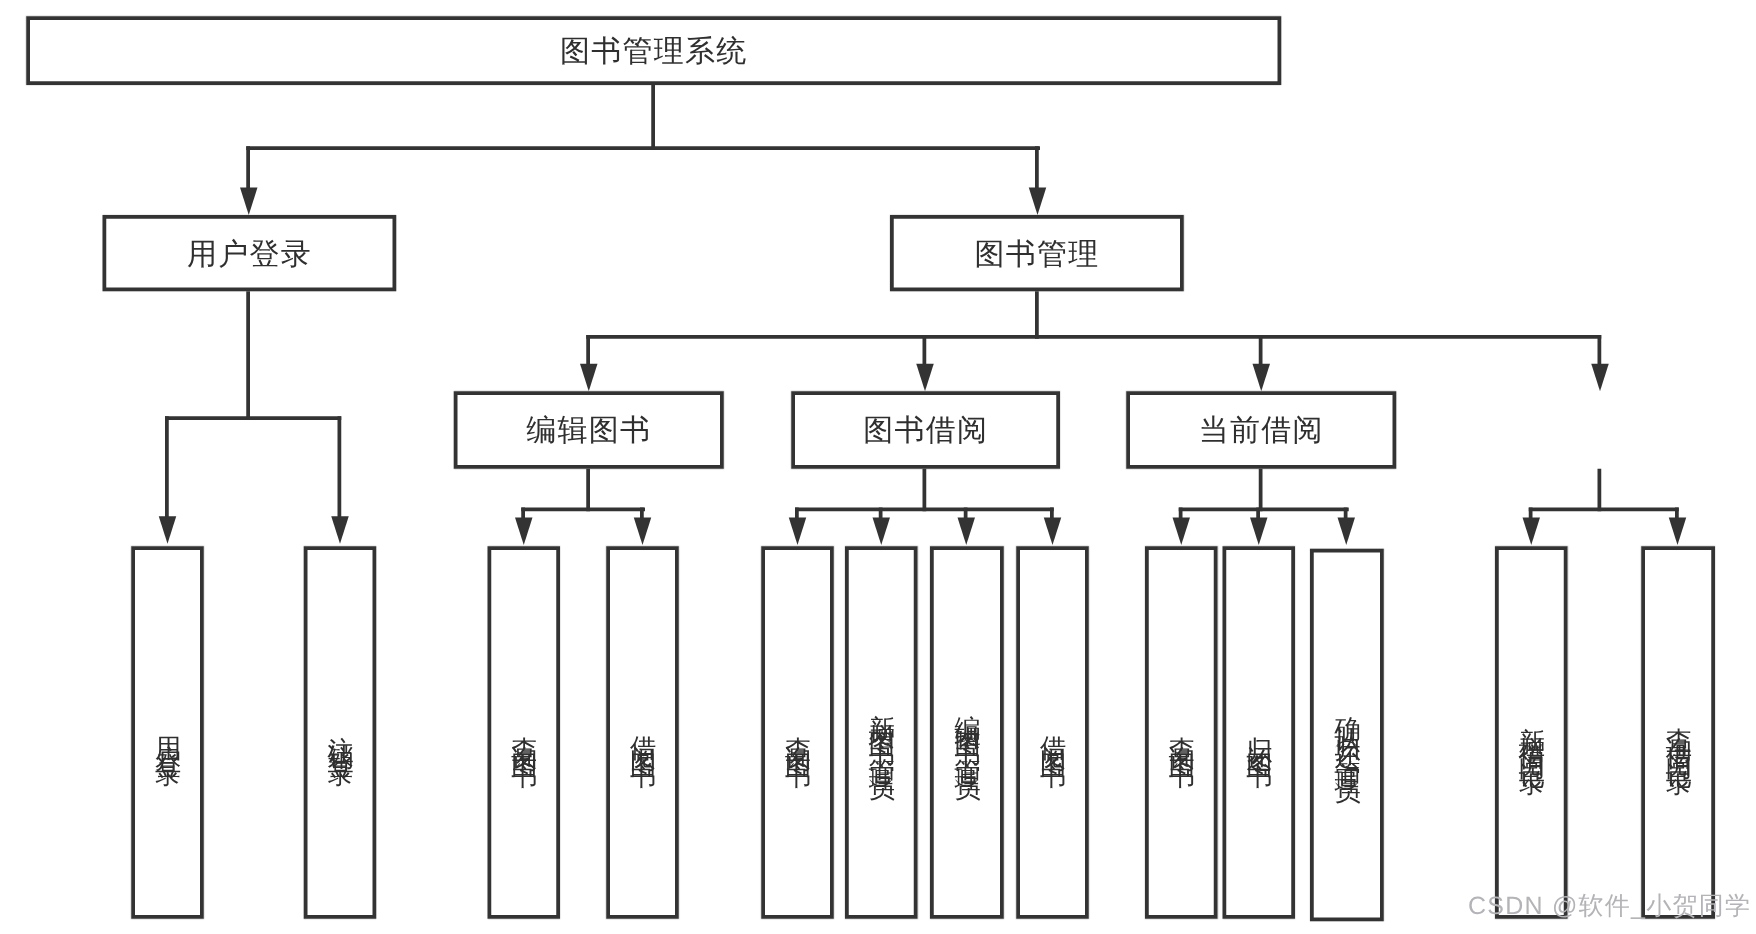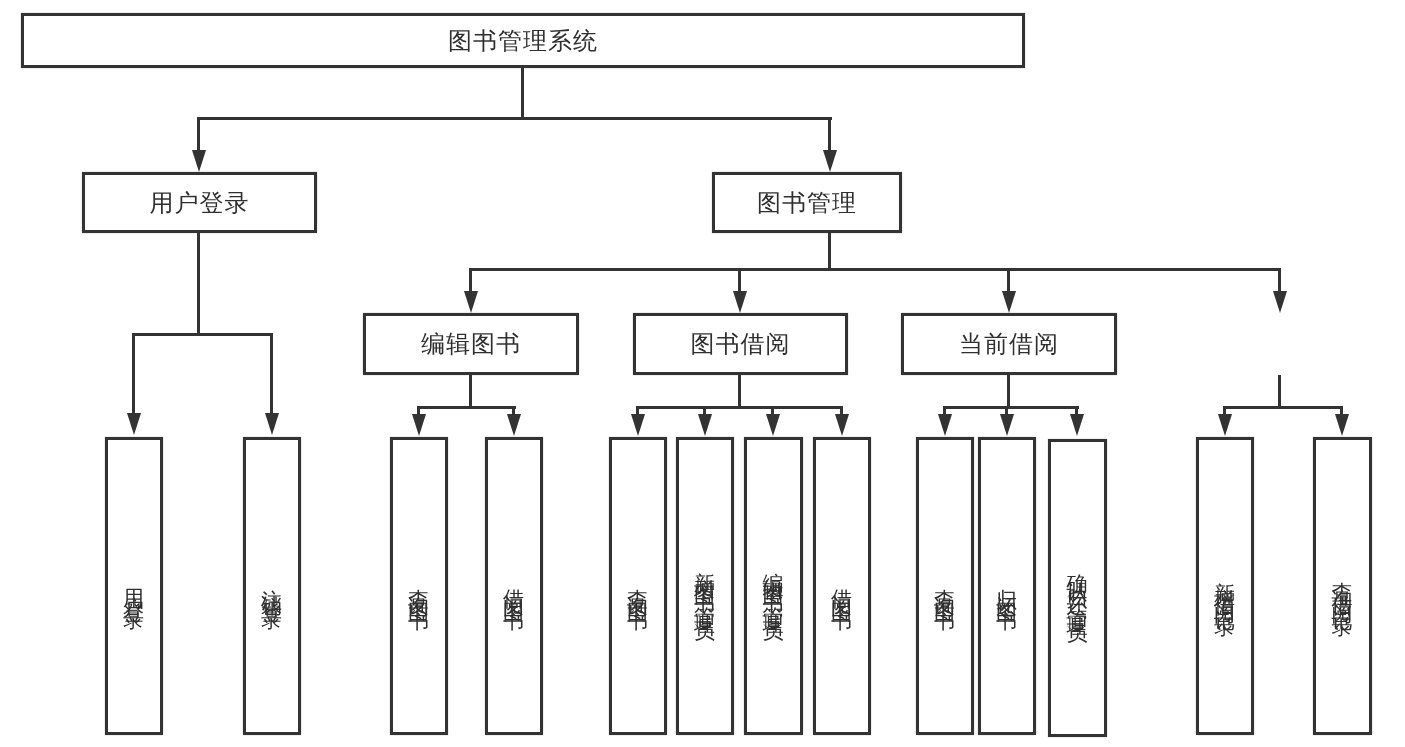--- a/index.html
+++ b/index.html
@@ -63,21 +63,21 @@
   <div class="vline" style="left:521px;top:68px;width:3px;height:52px;"></div>
   <div class="hline" style="left:197px;top:117px;width:635px;height:3px;"></div>
   <div class="vline" style="left:197px;top:117px;width:3px;height:36px;"></div>
   <div class="arrowhead" style="left:192px;top:150px;"></div>
   <div class="vline" style="left:828px;top:117px;width:3px;height:36px;"></div>
   <div class="arrowhead" style="left:823px;top:150px;"></div>
 
   <div class="box" style="left:82px;top:172px;width:235px;height:61px;">
     <span>用户登录</span>
   </div>
-  <div class="box" style="left:712px;top:172px;width:190px;height:61px;">
+  <div class="box" style="left:712px;top:172px;width:235px;height:61px;">
     <span>图书管理</span>
   </div>
 
   <div class="vline" style="left:197px;top:233px;width:3px;height:103px;"></div>
   <div class="hline" style="left:132px;top:333px;width:141px;height:3px;"></div>
   <div class="vline" style="left:132px;top:333px;width:3px;height:82px;"></div>
   <div class="arrowhead" style="left:127px;top:413px;"></div>
   <div class="vline" style="left:270px;top:333px;width:3px;height:82px;"></div>
   <div class="arrowhead" style="left:265px;top:413px;"></div>
 
@@ -175,14 +175,15 @@
     <span class="vtext">确认归还（管理员）</span>
   </div>
 
   <div class="box vbox" style="left:1196px;top:437px;width:58px;height:298px;">
     <span class="vtext">新增借阅记录</span>
   </div>
   <div class="box vbox" style="left:1313px;top:437px;width:59px;height:298px;">
     <span class="vtext">查询借阅记录</span>
   </div>
 
+  <div class="watermark">CSDN @软件_小贺同学</div>
 
 </div>
 
 </body></html>

